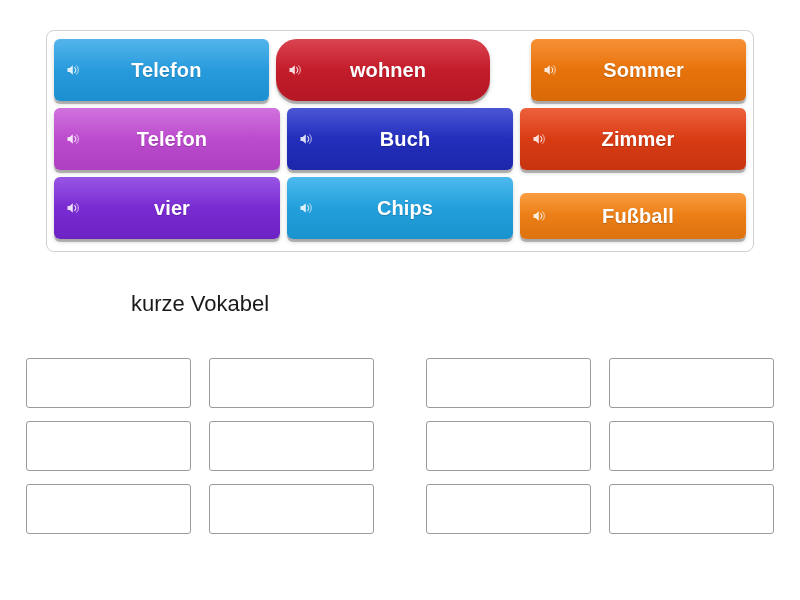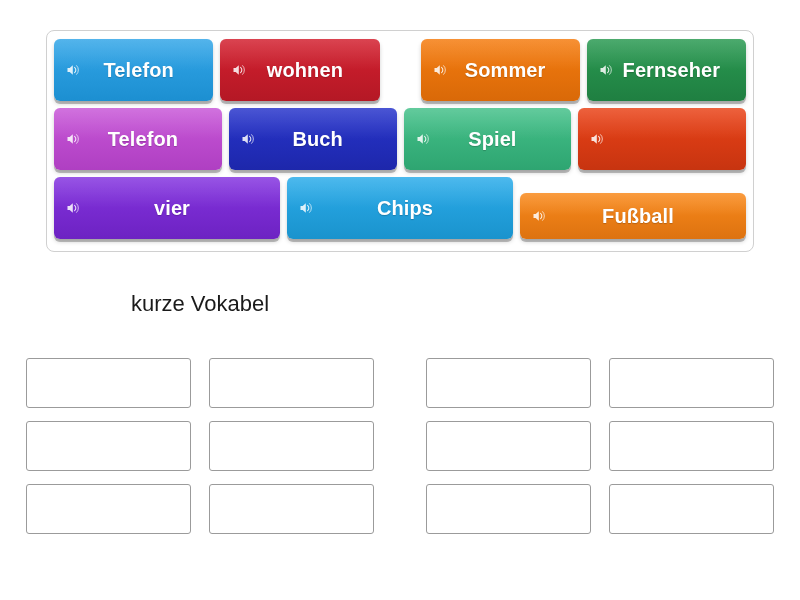--- a/index.html
+++ b/index.html
@@ -127,49 +127,39 @@
       <div class="tile" style="background: linear-gradient(rgb(51, 166, 232), rgb(28, 143, 209));">
         <span class="speaker-icon">
           <svg viewBox="0 0 16 16" width="16" height="16" aria-hidden="true">
             <path d="M1.5 6h2.2L6.8 3.3v9.4L3.7 10H1.5z" fill="#ffffff"></path>
             <path d="M8.6 5.3a3.6 3.6 0 0 1 0 5.4" stroke="#ffffff" stroke-width="1.1" fill="none" stroke-linecap="round"></path>
             <path d="M10.6 3.6a6 6 0 0 1 0 8.8" stroke="#ffffff" stroke-width="1" fill="none" stroke-linecap="round" opacity="0.8"></path>
           </svg>
         </span>
         <span class="tile-label">Telefon</span>
       </div>
-      <div class="tile" style="background: linear-gradient(rgb(211, 32, 47), rgb(180, 24, 37));">
+      <div class="tile" style="background: linear-gradient(rgb(211, 32, 47), rgb(180, 24, 37)); border-radius: 21px;">
         <span class="speaker-icon">
           <svg viewBox="0 0 16 16" width="16" height="16" aria-hidden="true">
             <path d="M1.5 6h2.2L6.8 3.3v9.4L3.7 10H1.5z" fill="#ffffff"></path>
             <path d="M8.6 5.3a3.6 3.6 0 0 1 0 5.4" stroke="#ffffff" stroke-width="1.1" fill="none" stroke-linecap="round"></path>
             <path d="M10.6 3.6a6 6 0 0 1 0 8.8" stroke="#ffffff" stroke-width="1" fill="none" stroke-linecap="round" opacity="0.8"></path>
           </svg>
         </span>
         <span class="tile-label">wohnen</span>
       </div>
       <div class="tile" style="background: linear-gradient(rgb(245, 124, 15), rgb(217, 105, 8)); margin-left: 34px;">
         <span class="speaker-icon">
           <svg viewBox="0 0 16 16" width="16" height="16" aria-hidden="true">
             <path d="M1.5 6h2.2L6.8 3.3v9.4L3.7 10H1.5z" fill="#ffffff"></path>
             <path d="M8.6 5.3a3.6 3.6 0 0 1 0 5.4" stroke="#ffffff" stroke-width="1.1" fill="none" stroke-linecap="round"></path>
             <path d="M10.6 3.6a6 6 0 0 1 0 8.8" stroke="#ffffff" stroke-width="1" fill="none" stroke-linecap="round" opacity="0.8"></path>
           </svg>
         </span>
         <span class="tile-label">Sommer</span>
-      </div>
-      <div class="tile" style="background: linear-gradient(rgb(42, 154, 82), rgb(31, 127, 65));">
-        <span class="speaker-icon">
-          <svg viewBox="0 0 16 16" width="16" height="16" aria-hidden="true">
-            <path d="M1.5 6h2.2L6.8 3.3v9.4L3.7 10H1.5z" fill="#ffffff"></path>
-            <path d="M8.6 5.3a3.6 3.6 0 0 1 0 5.4" stroke="#ffffff" stroke-width="1.1" fill="none" stroke-linecap="round"></path>
-            <path d="M10.6 3.6a6 6 0 0 1 0 8.8" stroke="#ffffff" stroke-width="1" fill="none" stroke-linecap="round" opacity="0.8"></path>
-          </svg>
-        </span>
-        <span class="tile-label">Fernseher</span>
       </div>
     </div>
     <div class="bank-row">
       <div class="tile" style="background: linear-gradient(rgb(200, 87, 216), rgb(175, 63, 194));">
         <span class="speaker-icon">
           <svg viewBox="0 0 16 16" width="16" height="16" aria-hidden="true">
             <path d="M1.5 6h2.2L6.8 3.3v9.4L3.7 10H1.5z" fill="#ffffff"></path>
             <path d="M8.6 5.3a3.6 3.6 0 0 1 0 5.4" stroke="#ffffff" stroke-width="1.1" fill="none" stroke-linecap="round"></path>
             <path d="M10.6 3.6a6 6 0 0 1 0 8.8" stroke="#ffffff" stroke-width="1" fill="none" stroke-linecap="round" opacity="0.8"></path>
           </svg>
@@ -179,38 +169,29 @@
       <div class="tile" style="background: linear-gradient(rgb(40, 53, 204), rgb(29, 39, 171));">
         <span class="speaker-icon">
           <svg viewBox="0 0 16 16" width="16" height="16" aria-hidden="true">
             <path d="M1.5 6h2.2L6.8 3.3v9.4L3.7 10H1.5z" fill="#ffffff"></path>
             <path d="M8.6 5.3a3.6 3.6 0 0 1 0 5.4" stroke="#ffffff" stroke-width="1.1" fill="none" stroke-linecap="round"></path>
             <path d="M10.6 3.6a6 6 0 0 1 0 8.8" stroke="#ffffff" stroke-width="1" fill="none" stroke-linecap="round" opacity="0.8"></path>
           </svg>
         </span>
         <span class="tile-label">Buch</span>
       </div>
-      <div class="tile" style="background: linear-gradient(rgb(69, 193, 138), rgb(46, 165, 113));">
-        <span class="speaker-icon">
-          <svg viewBox="0 0 16 16" width="16" height="16" aria-hidden="true">
-            <path d="M1.5 6h2.2L6.8 3.3v9.4L3.7 10H1.5z" fill="#ffffff"></path>
-            <path d="M8.6 5.3a3.6 3.6 0 0 1 0 5.4" stroke="#ffffff" stroke-width="1.1" fill="none" stroke-linecap="round"></path>
-            <path d="M10.6 3.6a6 6 0 0 1 0 8.8" stroke="#ffffff" stroke-width="1" fill="none" stroke-linecap="round" opacity="0.8"></path>
-          </svg>
-        </span>
-        <span class="tile-label">Spiel</span>
-      </div>
       <div class="tile" style="background: linear-gradient(rgb(234, 67, 24), rgb(199, 52, 16));">
         <span class="speaker-icon">
           <svg viewBox="0 0 16 16" width="16" height="16" aria-hidden="true">
             <path d="M1.5 6h2.2L6.8 3.3v9.4L3.7 10H1.5z" fill="#ffffff"></path>
             <path d="M8.6 5.3a3.6 3.6 0 0 1 0 5.4" stroke="#ffffff" stroke-width="1.1" fill="none" stroke-linecap="round"></path>
             <path d="M10.6 3.6a6 6 0 0 1 0 8.8" stroke="#ffffff" stroke-width="1" fill="none" stroke-linecap="round" opacity="0.8"></path>
           </svg>
         </span>
+        <span class="tile-label">Zimmer</span>
       </div>
     </div>
     <div class="bank-row">
       <div class="tile" style="background: linear-gradient(rgb(132, 52, 224), rgb(109, 34, 194));">
         <span class="speaker-icon">
           <svg viewBox="0 0 16 16" width="16" height="16" aria-hidden="true">
             <path d="M1.5 6h2.2L6.8 3.3v9.4L3.7 10H1.5z" fill="#ffffff"></path>
             <path d="M8.6 5.3a3.6 3.6 0 0 1 0 5.4" stroke="#ffffff" stroke-width="1.1" fill="none" stroke-linecap="round"></path>
             <path d="M10.6 3.6a6 6 0 0 1 0 8.8" stroke="#ffffff" stroke-width="1" fill="none" stroke-linecap="round" opacity="0.8"></path>
           </svg>

